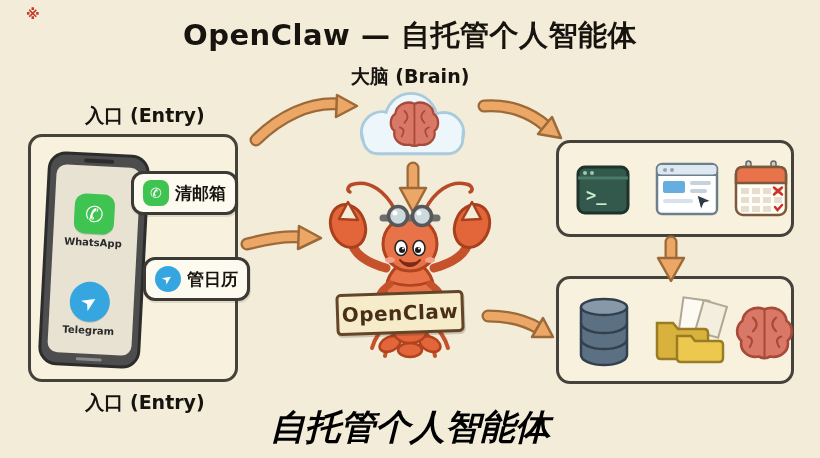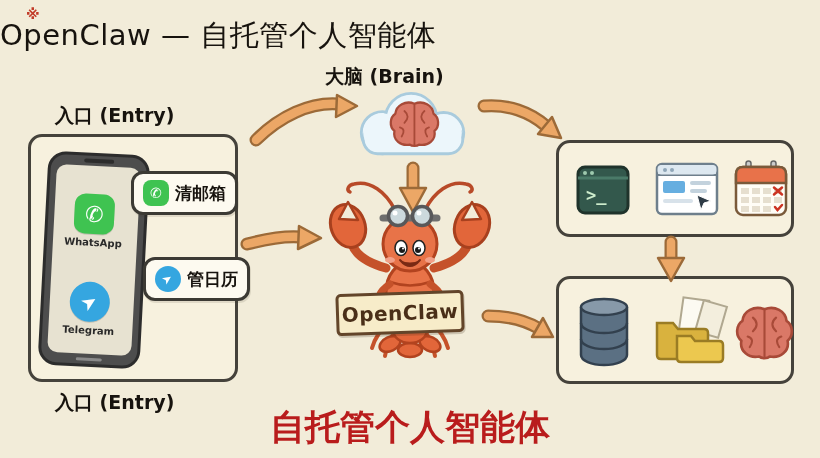--- a/index.html
+++ b/index.html
@@ -1,29 +1,29 @@
 <!DOCTYPE html>
 <html><head>
 <meta charset="utf-8">
 <style>
   * { margin:0; padding:0; box-sizing:border-box; }
   html,body { background:#e9e2cf; }
   body { font-family:"DejaVu Sans","Liberation Sans",sans-serif; }
   .canvas { position:relative; width:820px; height:458px; background:#f2ecd9; overflow:hidden; margin:0 auto; }
 
   .abs { position:absolute; }
-  .title { left:0; right:0; top:16px; font-size:29px; font-weight:400; color:#17130e; letter-spacing:.5px; z-index:6; }
+  .title { left:0; right:0; top:16px; text-align:center; font-size:29px; font-weight:700; color:#17130e; letter-spacing:.5px; z-index:6; }
   .corner-mark { left:26px; top:6px; font-size:14px; font-weight:bold; color:#c23b28; z-index:6; }
-  .lbl { font-size:19px; font-weight:800; color:#17130e; text-align:left; z-index:6; }
+  .lbl { font-size:19px; font-weight:800; color:#17130e; text-align:center; z-index:6; }
   .lbl-brain  { left:325px; top:64px;  width:170px; }
   .lbl-entry-top { left:55px; top:103px; width:180px; }
   .lbl-hands  { left:578px; top:103px; width:190px; }
   .lbl-entry-bottom { left:55px; top:390px; width:180px; }
   .lbl-memory { left:575px; top:390px; width:200px; }
-  .subtitle { left:0; right:0; top:404px; text-align:center; font-size:35px; font-weight:800; color:#b91c1c; z-index:6; }
+  .subtitle { left:0; right:0; top:404px; text-align:center; font-size:35px; font-weight:800; color:#000000; z-index:6;font-style:italic; }
 
   .box { position:absolute; background:#f7f1de; border:3px solid #45423b; border-radius:14px; z-index:1; }
   .entry-box  { left:28px;  top:134px; width:210px; height:248px; }
   .hands-box  { left:556px; top:140px; width:238px; height:97px; }
   .memory-box { left:556px; top:276px; width:238px; height:108px; }
 
   .arrows { position:absolute; left:0; top:0; z-index:2; pointer-events:none; }
   .arrow-outline { fill:none; stroke:#9c6a38; stroke-width:13; stroke-linecap:round; }
   .arrow-fill    { fill:none; stroke:#eca766; stroke-width:8.5; stroke-linecap:round; }
   .arrow-head    { fill:#eca766; stroke:#9c6a38; stroke-width:2.5; stroke-linejoin:round; }

